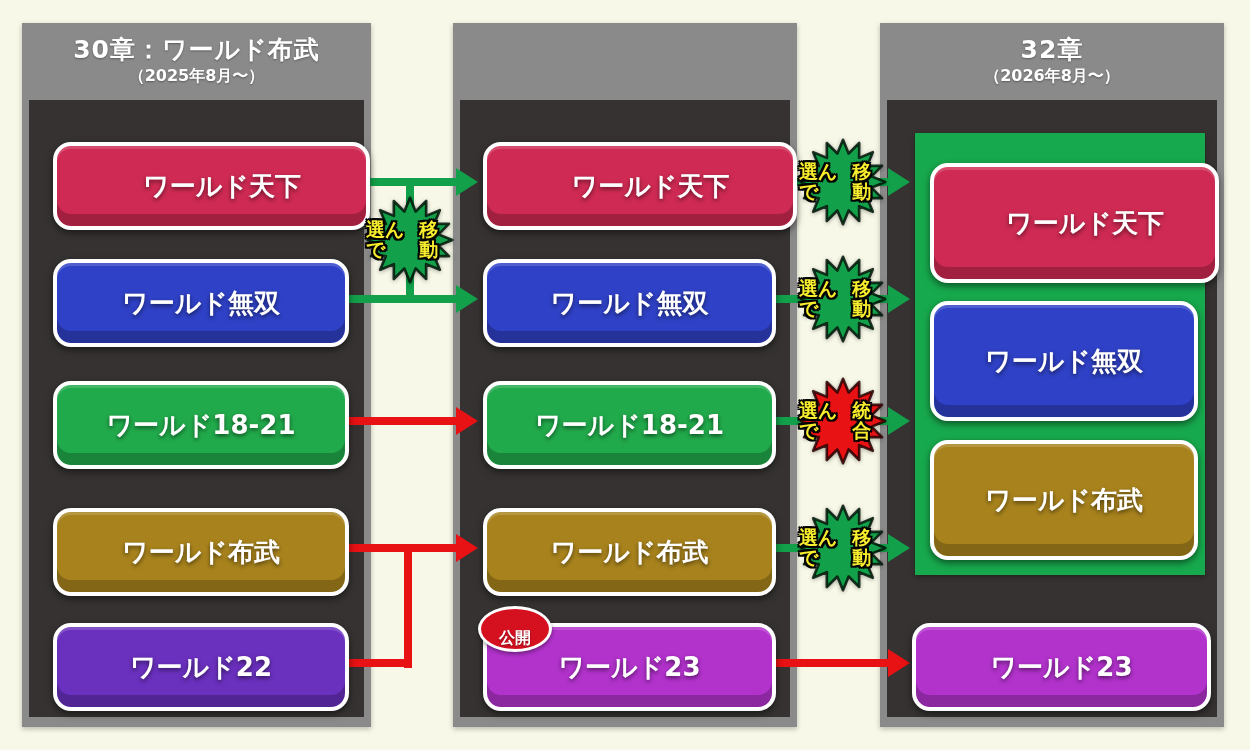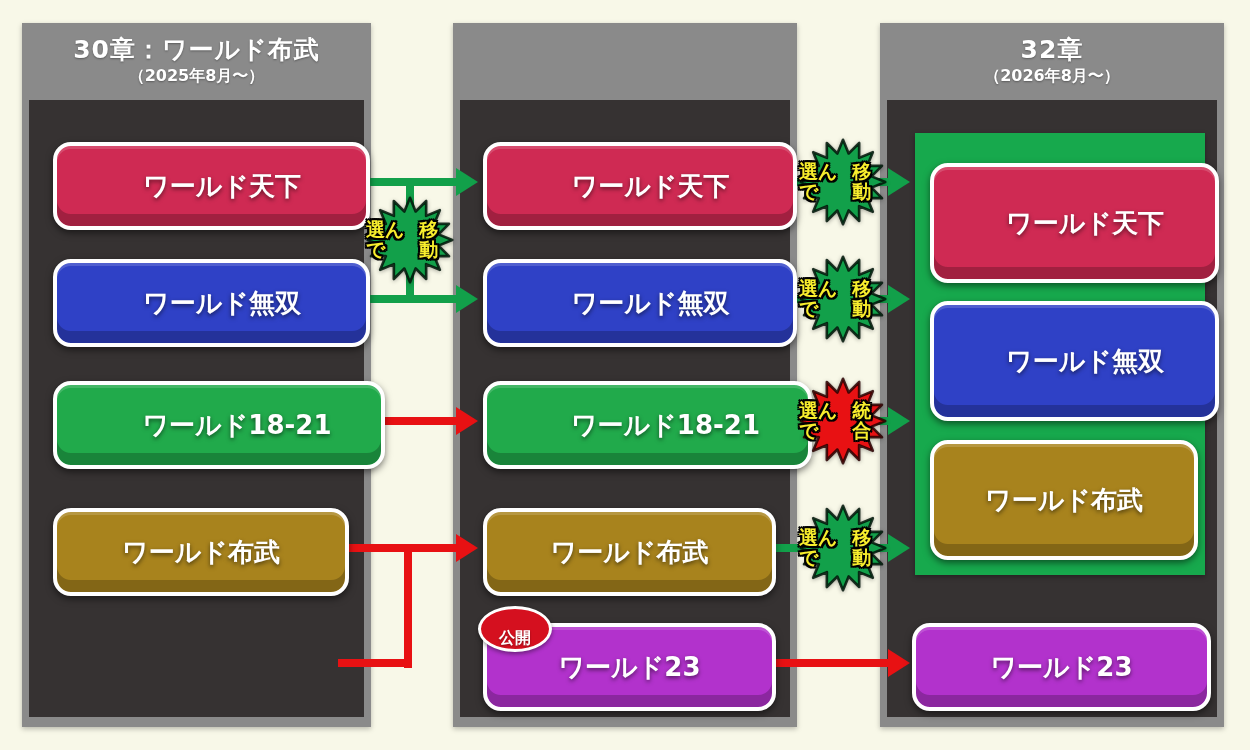--- a/index.html
+++ b/index.html
@@ -16,21 +16,21 @@
   .column{position:absolute;top:23px;height:704px;background:var(--column_gray);box-shadow:0 2px 5px rgba(0,0,0,.25);}
   .col-header{position:absolute;left:0;right:0;top:0;height:77px;display:flex;flex-direction:column;align-items:center;justify-content:center;color:#fff;text-shadow:0 1px 2px rgba(0,0,0,.35);}
   .col-title{font-size:25px;font-weight:bold;letter-spacing:1px;line-height:1.1;}
   .col-sub{font-size:16px;font-weight:bold;margin-top:3px;}
   .col-panel{position:absolute;left:7px;right:7px;top:77px;bottom:10px;background:var(--panel_dark);}
 
   
   .world-btn{position:absolute;border:4px solid #fff;border-radius:18px;display:flex;align-items:center;justify-content:center;
     box-shadow:0 3px 7px rgba(0,0,0,.5), inset 0 -12px 0 rgba(0,0,0,.22), inset 0 3px 0 rgba(255,255,255,.16);z-index:6;}
   .btn-label{color:#fff;font-weight:bold;font-size:26px;text-shadow:0 2px 4px rgba(0,0,0,.55);white-space:nowrap;}
-  .bg-crimson{background:var(--crimson);padding-left:21px;} .bg-blue{background:var(--blue);padding-left:21px;} .bg-green{background:var(--green_world);padding-left:36px;}
+  .bg-crimson{background:var(--crimson);padding-left:21px;} .bg-blue{background:var(--blue);} .bg-green{background:var(--green_world);}
   .bg-gold{background:var(--gold);border-radius:18px;} .bg-violet{background:var(--violet);} .bg-magenta{background:var(--magenta);}
 
   
   .merge-box{position:absolute;background:var(--merge_box);z-index:5;box-shadow:0 2px 5px rgba(0,0,0,.35);}
 
   
   .hshaft{position:absolute;height:8px;z-index:4;}
   .vshaft{position:absolute;width:8px;z-index:4;}
   .g{background:var(--arrow_green);} .r{background:var(--arrow_red);}
   .head{position:absolute;width:0;height:0;border-top:14px solid transparent;border-bottom:14px solid transparent;z-index:4;}
@@ -66,20 +66,23 @@
       <span class="btn-label">ワールド天下</span>
     </div>
     <div class="world-btn bg-blue" style="left:31px;top:236px;width:288px;height:80px;">
       <span class="btn-label">ワールド無双</span>
     </div>
     <div class="world-btn bg-green" style="left:31px;top:358px;width:288px;height:80px;">
       <span class="btn-label">ワールド18-21</span>
     </div>
     <div class="world-btn bg-gold" style="left:31px;top:485px;width:288px;height:80px;">
       <span class="btn-label">ワールド布武</span>
+    </div>
+    <div class="world-btn bg-violet" style="left:31px;top:600px;width:288px;height:80px;">
+      <span class="btn-label">ワールド22</span>
     </div>
   </section>
 
   <section class="column" style="left:453px;width:344px;">
     <div class="col-panel"></div>
     <div class="world-btn bg-crimson" style="left:30px;top:119px;width:285px;height:80px;">
       <span class="btn-label">ワールド天下</span>
     </div>
     <div class="world-btn bg-blue" style="left:30px;top:236px;width:285px;height:80px;">
       <span class="btn-label">ワールド無双</span>

